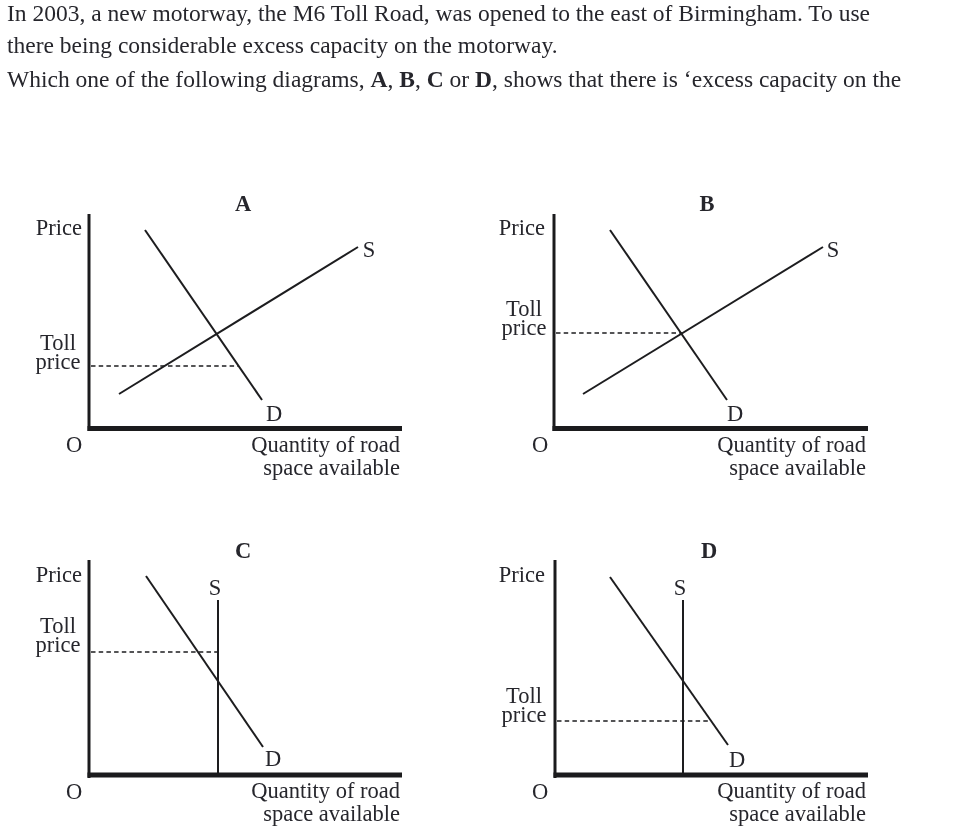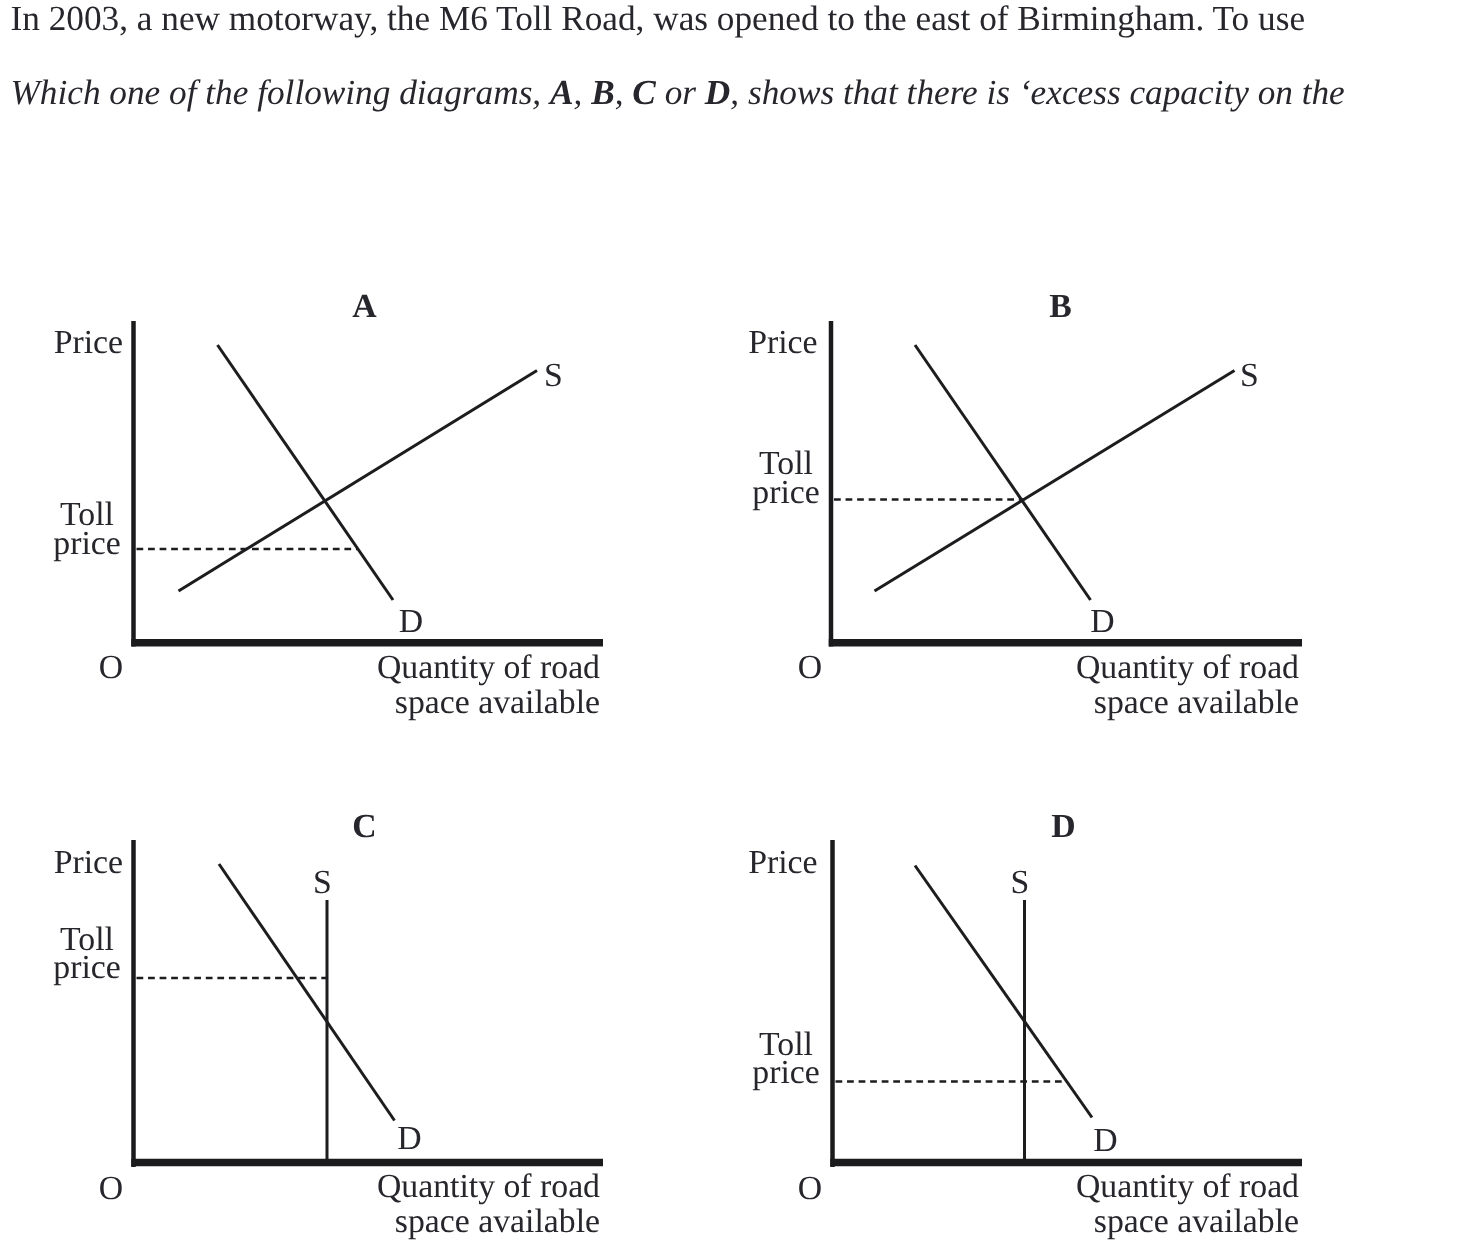--- a/index.html
+++ b/index.html
@@ -4,40 +4,41 @@
 <style>
   * { box-sizing: border-box; }
   body { margin: 0; background: #fff; }
   .page {
     position: relative; width: 973px; height: 836px;
     background: #ffffff; overflow: hidden;
     font-family: "Liberation Serif", serif; color: #26262c;
   }
   .textblock { position: absolute; left: 7px; top: -3px; width: 958px; }
   .para { margin: 0; font-size: 23.5px; line-height: 32px; color: #26262c; }
-  .para + .para { margin-top: 17px; font-style: italic; }
+  .para + .para { margin-top: 2px; }
   .para .ln { display: block; white-space: pre-wrap; }
   .b { font-weight: bold; }
   svg.diag { position: absolute; overflow: visible; }
   .t { font-family: "Liberation Serif", serif; font-size: 22.5px; fill: #26262c; }
   .title { font-weight: bold; text-anchor: middle; }
   .mid { text-anchor: middle; }
   .end { text-anchor: end; }
   .axis { stroke: #1b1b1d; }
   .curve { stroke: #1d1d1f; stroke-width: 2; fill: none; }
   .dash { stroke: #1d1d1f; stroke-width: 1.6; stroke-dasharray: 4.5 3.2; }
 </style>
 </head>
 <body>
 
 <div class="page">
 
   <div class="textblock">
     <p class="para">
       <span class="ln">In 2003, a new motorway, the M6 Toll Road, was opened to the east of Birmingham. To use</span>
+      <span class="ln">there being considerable excess capacity on the motorway.</span>
     </p>
     <p class="para">
       <span class="ln"><span>Which one of the following diagrams, </span><span class="b">A</span><span>, </span><span class="b">B</span><span>, </span><span class="b">C</span><span> or </span><span class="b">D</span><span>, shows that there is ‘excess capacity on the</span></span>
     </p>
   </div>
 
   <svg class="diag" style="left:0;top:185px" width="490" height="315">
     <text class="t title" x="243" y="26">A</text>
     <text class="t end" x="82" y="50">Price</text>
     <line class="dash" x1="91" y1="181" x2="238" y2="181"></line>

